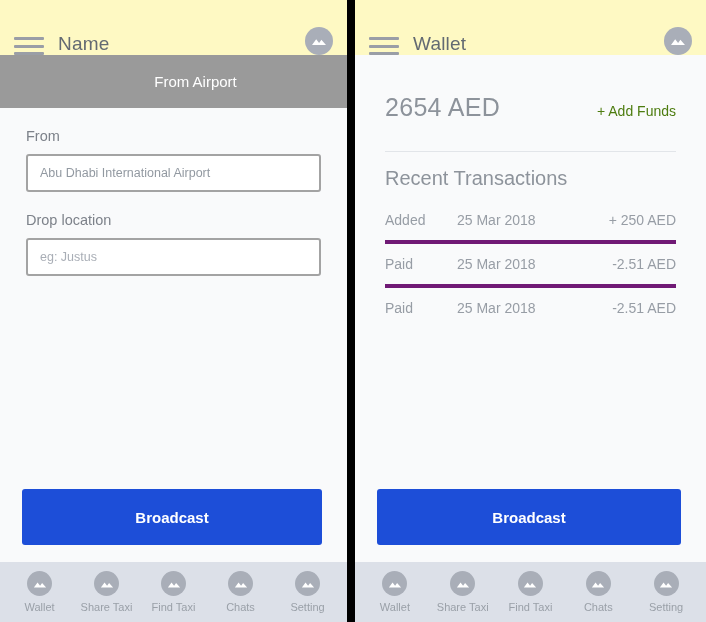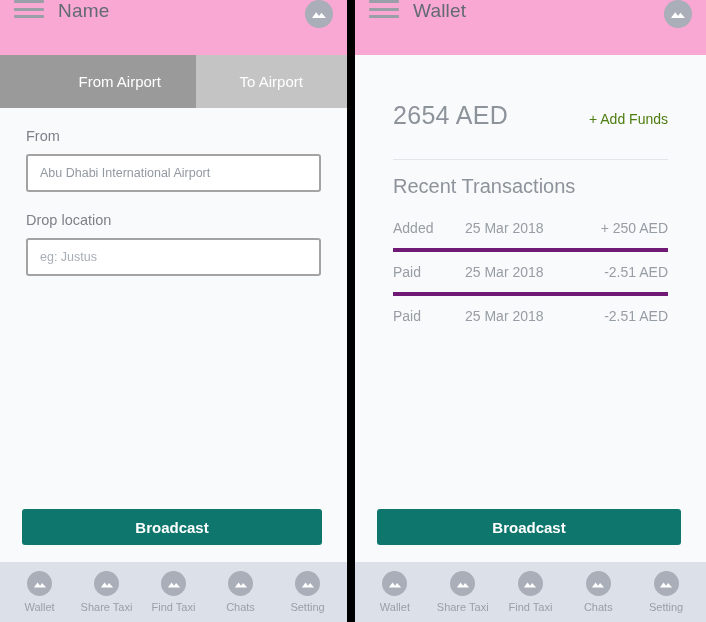--- a/index.html
+++ b/index.html
@@ -30,23 +30,23 @@
     overflow: hidden;
   }
   .panel-left  { width: 347px; }
   .divider     { width: 8px; background: #000; height: 622px; flex: 0 0 8px; }
   .panel-right { width: 351px; }
 
   
   .appbar {
     height: 55px;
     flex: 0 0 55px;
-    background: #f9a8d4;
-    display: flex;
-    align-items: flex-start;
+    background: #fef9c3;
+    display: flex;
+    align-items: flex-end;
     padding: 0 14px 0 14px;
     box-sizing: border-box;
   }
   .hamburger {
     width: 30px;
     height: 18px;
     display: flex;
     flex-direction: column;
     justify-content: space-between;
     flex: 0 0 30px;
@@ -168,22 +168,22 @@
   .txn-type   { flex: 0 0 72px; }
   .txn-date   { flex: 1 1 auto; }
   .txn-amount { flex: 0 0 auto; text-align: left; }
 
   
   .broadcast {
     position: absolute;
     left: 22px;
     right: 25px;
     bottom: 17px;
-    height: 36px;
-    background: #0f766e;
+    height: 56px;
+    background: #1d4ed8;
     border: none;
     border-radius: 3px;
     color: #ffffff;
     font-size: 15px;
     font-weight: bold;
     font-family: "Liberation Sans", sans-serif;
     cursor: pointer;
   }
 
   
@@ -236,21 +236,20 @@
       <div class="appbar-title">Name</div>
       <div class="avatar">
         <svg width="16" height="16" viewBox="0 0 16 16" aria-hidden="true">
           <path d="M1 12 L5.2 6.2 L8.1 10 L10.4 6.8 L15 12 Z" fill="#ffffff"></path>
         </svg>
       </div>
     </div>
 
     <div class="tabs">
       <div class="tab active">From Airport</div>
-      <div class="tab inactive">To Airport</div>
     </div>
 
     <div class="content">
       <div class="field-label">From</div>
       <input class="field-input" type="text" value="Abu Dhabi International Airport" style="">
 
       <div class="field-label">Drop location</div>
       <input class="field-input" type="text" placeholder="eg: Justus" style="">
 
       <button class="broadcast">Broadcast</button>
@@ -311,21 +310,21 @@
           <span></span>
       </div>
       <div class="appbar-title">Wallet</div>
       <div class="avatar">
         <svg width="16" height="16" viewBox="0 0 16 16" aria-hidden="true">
           <path d="M1 12 L5.2 6.2 L8.1 10 L10.4 6.8 L15 12 Z" fill="#ffffff"></path>
         </svg>
       </div>
     </div>
 
-    <div class="content" style="padding:16px;">
+    <div class="content" style="padding:8px;">
       <div class="wallet-top">
         <div class="balance">2654 AED</div>
         <div class="add-funds">+ Add Funds</div>
       </div>
 
       <div class="wallet-rule"></div>
 
       <div class="section-title">Recent Transactions</div>
 
       <div class="txn-table">

